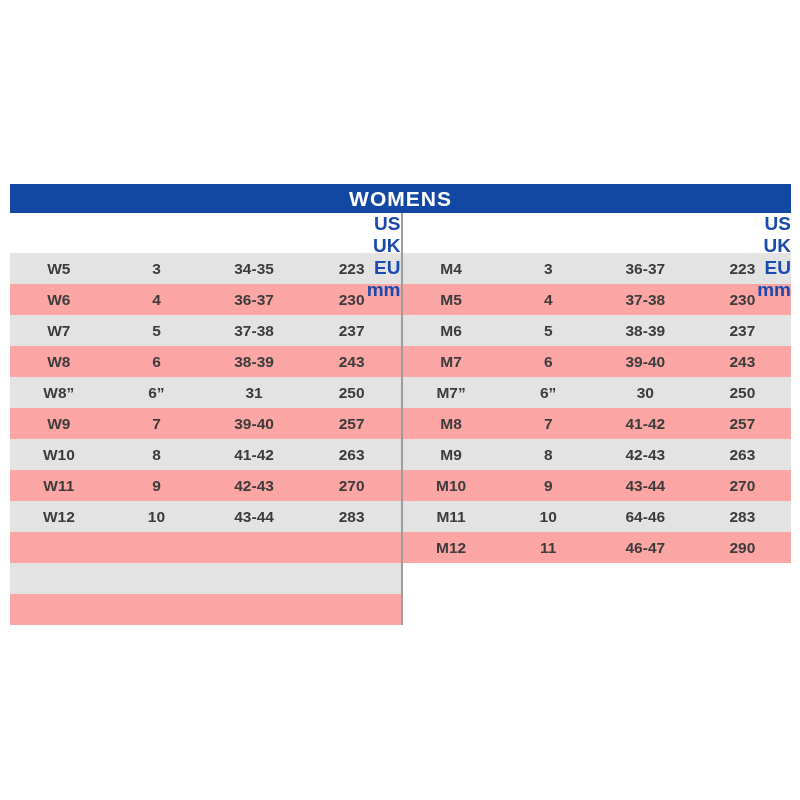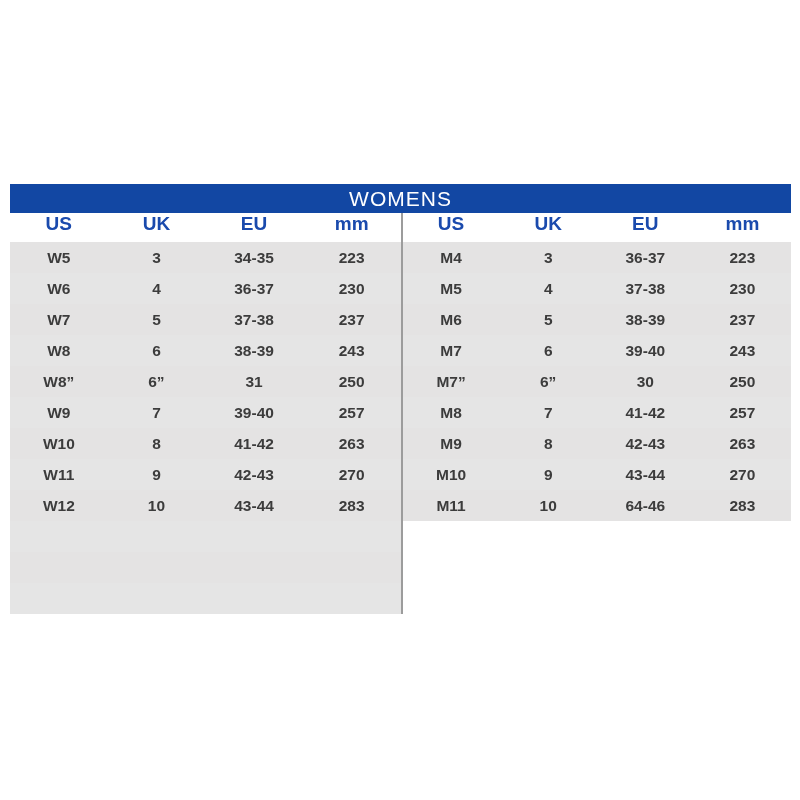--- a/index.html
+++ b/index.html
@@ -25,53 +25,54 @@
     display: flex;
     height: 29px;
     background: var(--banner-bg, #1247a3);
   }
   .banner-cell {
     flex: 1;
     display: flex;
     align-items: center;
     justify-content: center;
     color: var(--banner-text, #ffffff);
-    font-weight: normal;
+    font-weight: bold;
     font-size: 21px;
     letter-spacing: 1px;
   }
   .chart-body {
     display: flex;
     align-items: stretch;
   }
   .half {
     width: 50%;
     box-sizing: border-box;
   }
   .half.right {
     border-left: 2px solid var(--divider, #9c9c9c);
   }
   .hdr-row {
     display: flex;
-    height: 29px;
-    align-items: flex-start;
+    height: 40px;
+    align-items: flex-end;
     background: #ffffff;
+    flex-direction: column;
   }
   .hdr-cell {
     flex: 1;
     text-align: center;
     color: var(--header-text, #1a4aad);
     font-weight: bold;
     font-size: 19px;
   }
   .rows .row {
     display: flex;
     height: 31px;
     align-items: center;
-    background: #e5e5e5;
+    background: #fca5a5;
   }
   .rows .row:nth-child(odd) {
     background: var(--row-alt-bg, #e4e3e3);
   }
   .cell {
     flex: 1;
     text-align: center;
     color: var(--cell-text, #3c3c3c);
     font-weight: bold;
     font-size: 15.5px;
@@ -225,18 +226,24 @@
               <div class="cell">9</div>
               <div class="cell">43-44</div>
               <div class="cell">270</div>
             </div>
             <div class="row">
               <div class="cell">M11</div>
               <div class="cell">10</div>
               <div class="cell">64-46</div>
               <div class="cell">283</div>
             </div>
+            <div class="row">
+              <div class="cell">M12</div>
+              <div class="cell">11</div>
+              <div class="cell">46-47</div>
+              <div class="cell">290</div>
+            </div>
           </div>
         </div>
     </div>
 
   </div>
 </div>
 
 </body></html>

